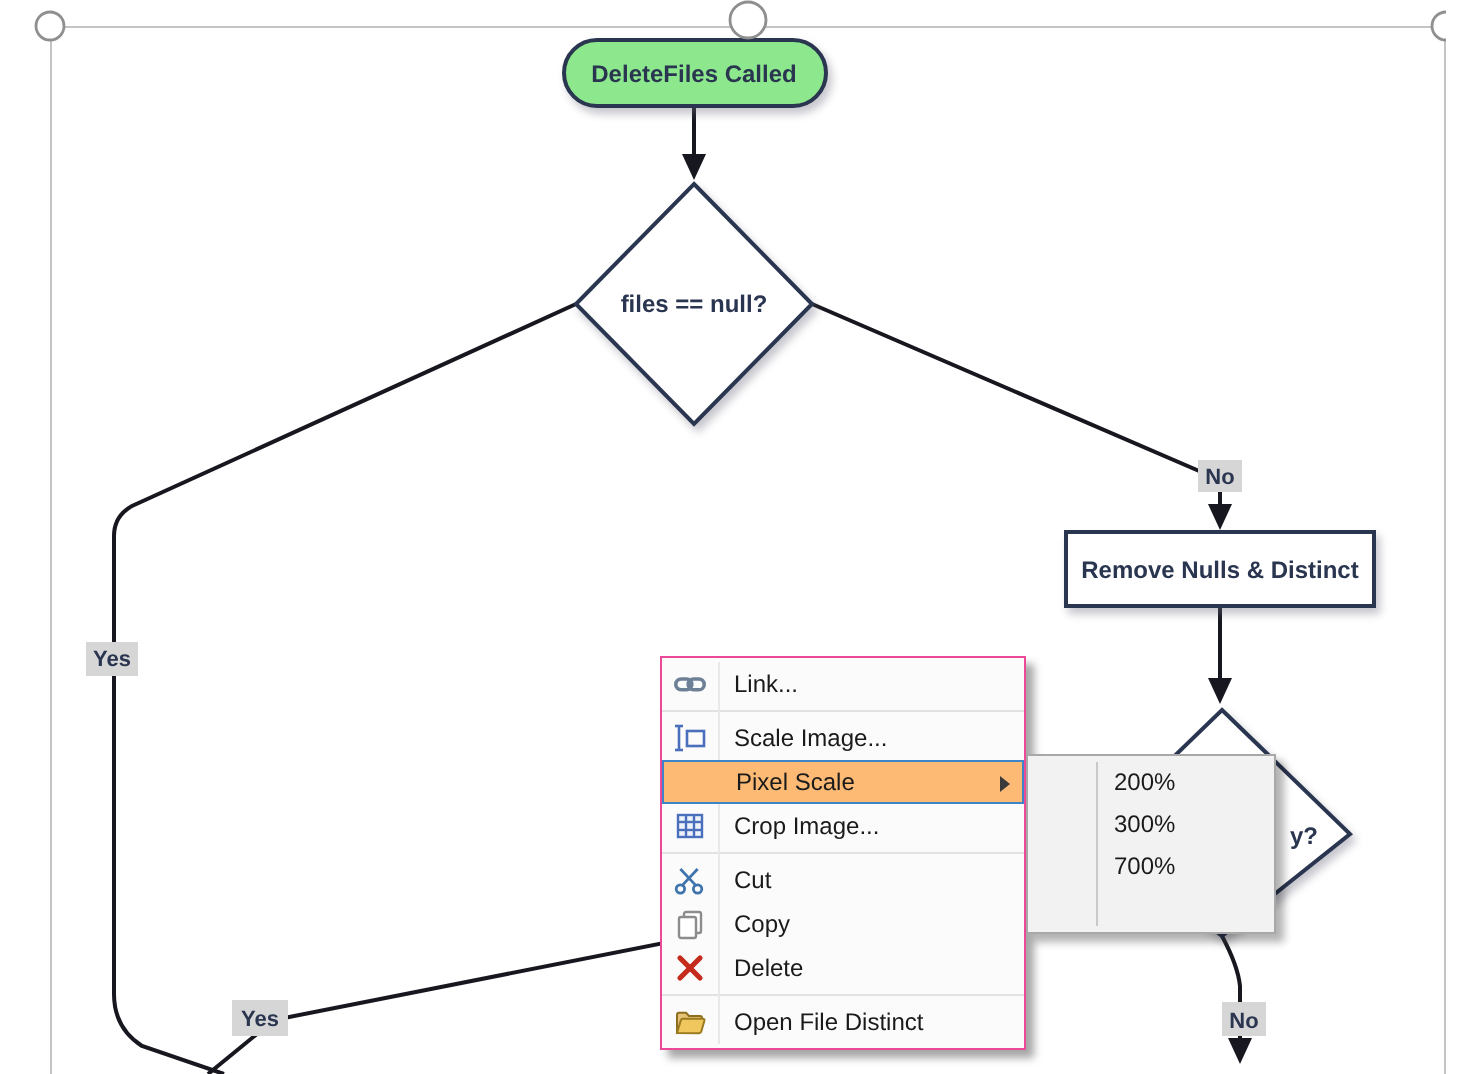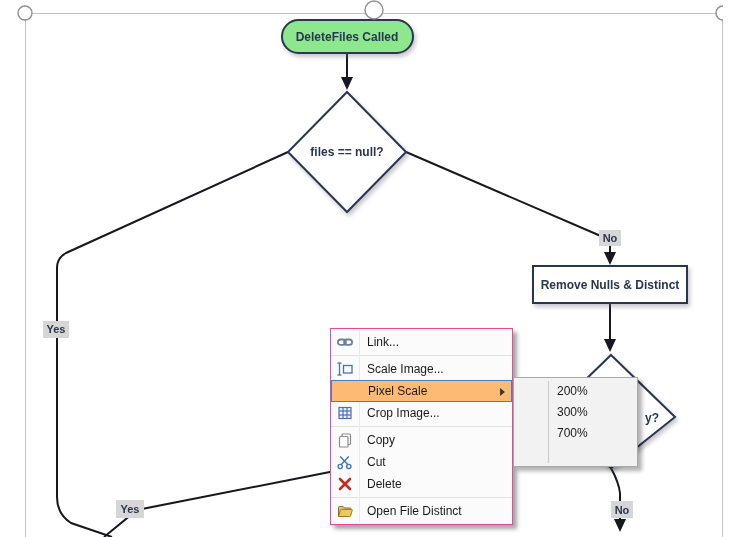--- a/index.html
+++ b/index.html
@@ -155,46 +155,46 @@
       <span class="lbl">Crop Image...</span>
     </div>
 
     <div class="menu-sep">
         <div></div>
       </div>
 
     <div class="menu-row">
       <span class="ico">
         <svg width="16" height="16">
-            <g fill="#ffffff" stroke="#8c8c8c" stroke-width="1.2">
-          <rect x="5" y="2" width="8.5" height="10.5" rx="1"></rect>
-          <rect x="2.5" y="4.5" width="8.5" height="10.5" rx="1"></rect>
-            </g>
-          </svg>
-      </span>
-      <span class="lbl">Copy</span>
-    </div>
-
-    <div class="menu-row">
-      <span class="ico">
-        <svg width="16" height="16">
             <g stroke="#3f74ad" stroke-width="1.4" fill="none">
           <line x1="3.2" y1="2.5" x2="11" y2="10.8"></line>
               <line x1="11.8" y1="2.5" x2="4" y2="10.8"></line>
           <circle cx="3.2" cy="12.5" r="2.1"></circle>
               <circle cx="11.8" cy="12.5" r="2.1"></circle>
             </g>
           </svg>
       </span>
       <span class="lbl">Cut</span>
     </div>
 
     <div class="menu-row">
       <span class="ico">
         <svg width="16" height="16">
+            <g fill="#ffffff" stroke="#8c8c8c" stroke-width="1.2">
+          <rect x="5" y="2" width="8.5" height="10.5" rx="1"></rect>
+          <rect x="2.5" y="4.5" width="8.5" height="10.5" rx="1"></rect>
+            </g>
+          </svg>
+      </span>
+      <span class="lbl">Copy</span>
+    </div>
+
+    <div class="menu-row">
+      <span class="ico">
+        <svg width="16" height="16">
             <g stroke="#c42b1c" stroke-width="2.6" stroke-linecap="round">
           <line x1="3" y1="3" x2="13" y2="13"></line>
               <line x1="13" y1="3" x2="3" y2="13"></line>
             </g>
           </svg>
       </span>
       <span class="lbl">Delete</span>
     </div>
 
     <div class="menu-sep">

